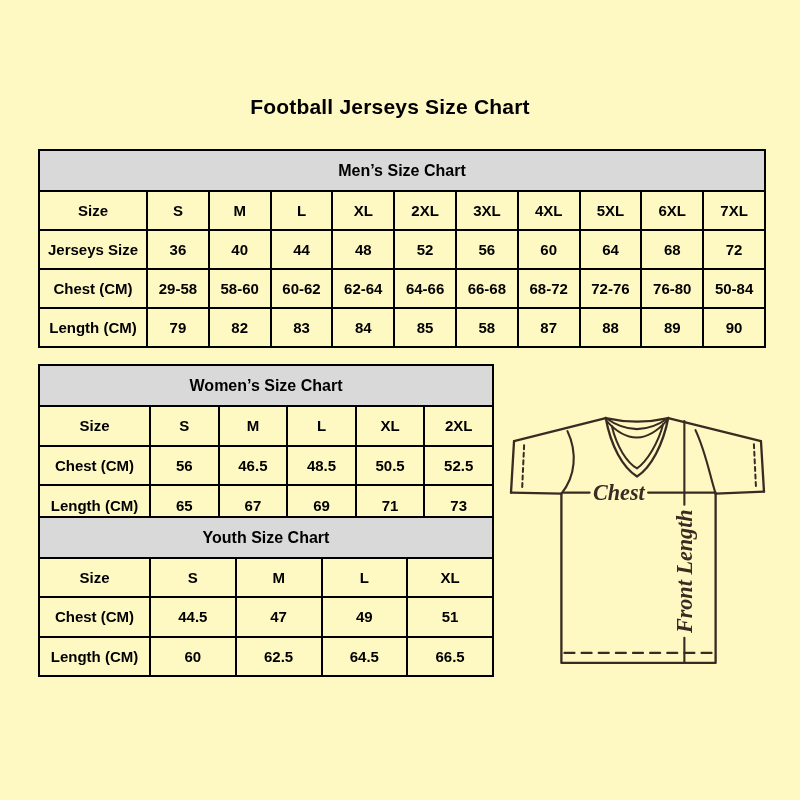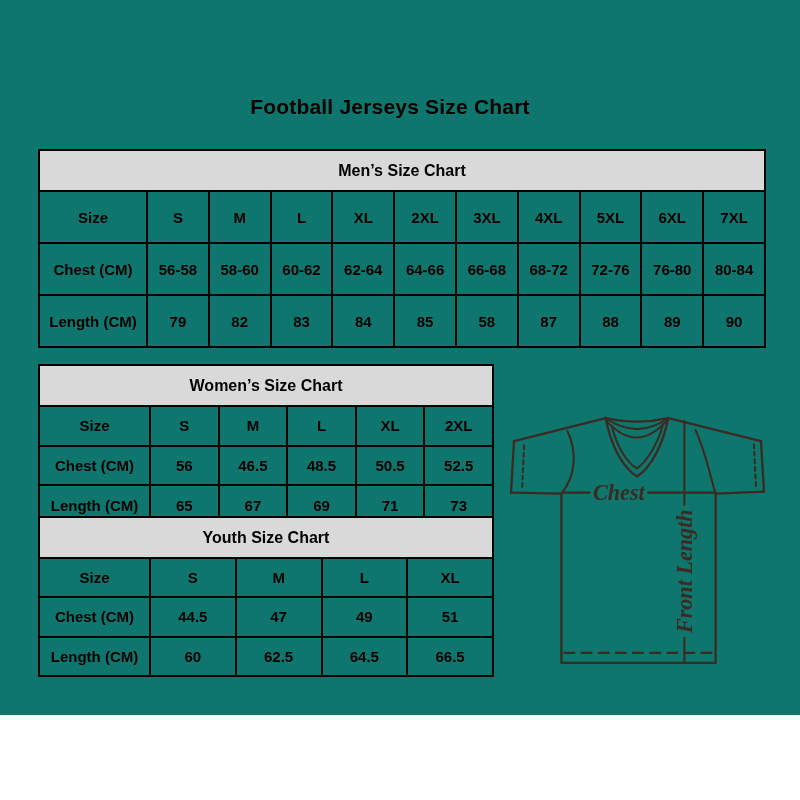--- a/index.html
+++ b/index.html
@@ -1,20 +1,20 @@
 <!DOCTYPE html>
 <html><head>
 <meta charset="utf-8">
 <style>
   html, body { margin: 0; padding: 0; background: #ffffff; }
   .page {
     position: relative;
     width: 800px;
-    height: 715px;
-    background: #0f766e;
+    height: 800px;
+    background: #fef9c3;
     font-family: "Liberation Sans", sans-serif;
     color: #000;
     overflow: hidden;
   }
   .title {
     position: absolute;
     left: 0;
     top: 95px;
     width: 780px;
     margin: 0;
@@ -93,31 +93,44 @@
           <td>L</td>
           <td>XL</td>
           <td>2XL</td>
           <td>3XL</td>
           <td>4XL</td>
           <td>5XL</td>
           <td>6XL</td>
           <td>7XL</td>
         </tr>
         <tr>
+          <td>Jerseys Size</td>
+          <td>36</td>
+          <td>40</td>
+          <td>44</td>
+          <td>48</td>
+          <td>52</td>
+          <td>56</td>
+          <td>60</td>
+          <td>64</td>
+          <td>68</td>
+          <td>72</td>
+        </tr>
+        <tr>
           <td>Chest (CM)</td>
-          <td>56-58</td>
+          <td>29-58</td>
           <td>58-60</td>
           <td>60-62</td>
           <td>62-64</td>
           <td>64-66</td>
           <td>66-68</td>
           <td>68-72</td>
           <td>72-76</td>
           <td>76-80</td>
-          <td>80-84</td>
+          <td>50-84</td>
         </tr>
         <tr>
           <td>Length (CM)</td>
           <td>79</td>
           <td>82</td>
           <td>83</td>
           <td>84</td>
           <td>85</td>
           <td>58</td>
           <td>87</td>

